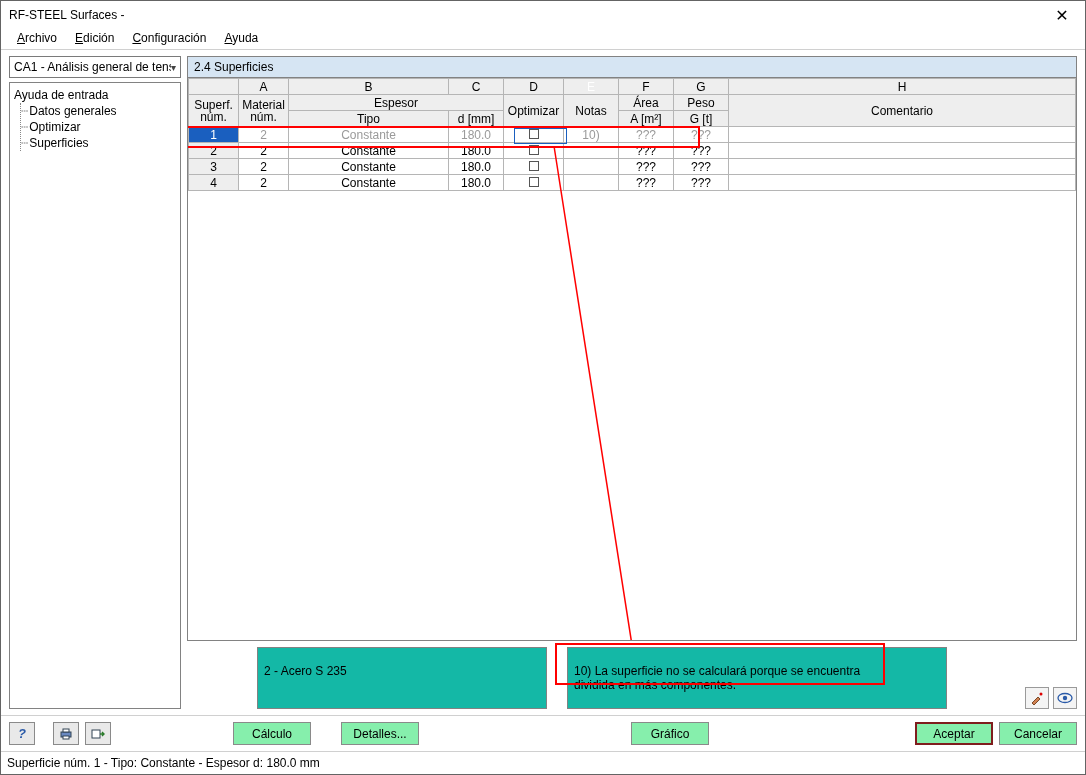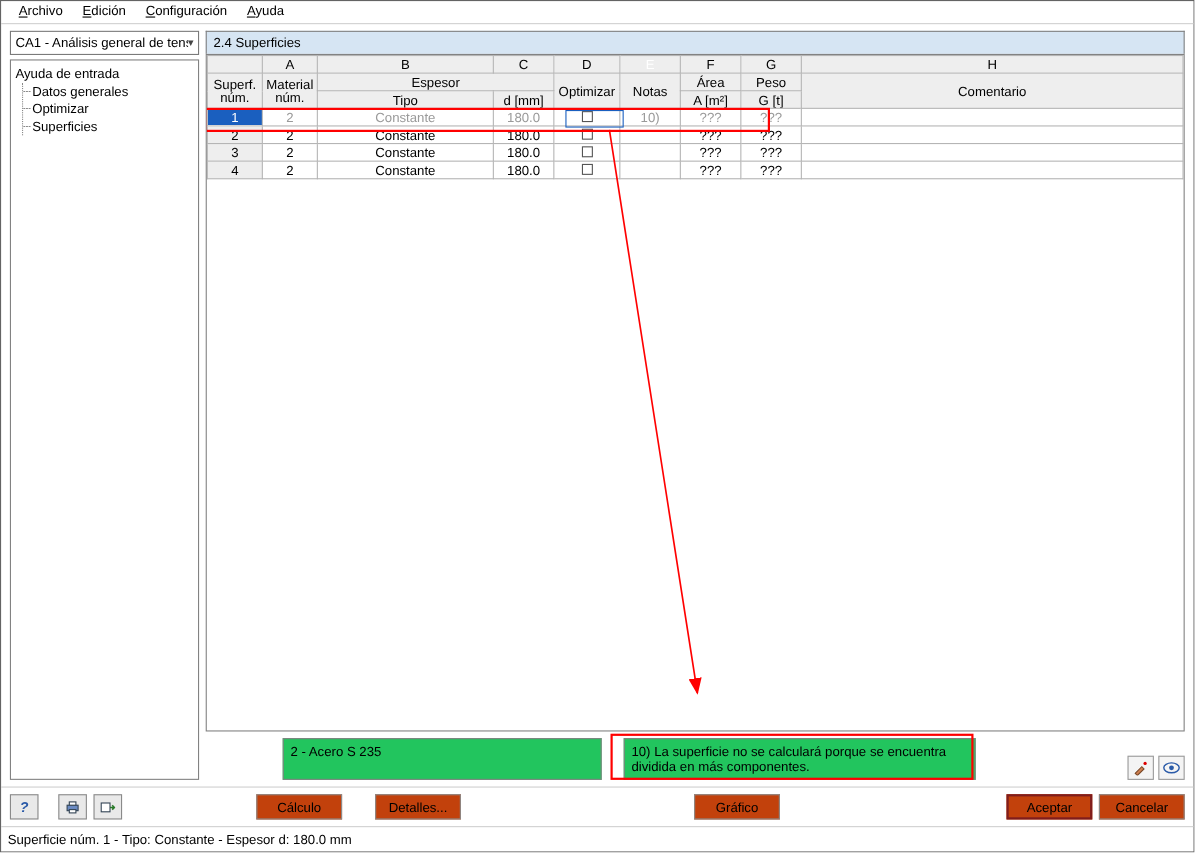--- a/index.html
+++ b/index.html
@@ -122,43 +122,43 @@
   .chk { width:10px;height:10px;border:1px solid #555;display:inline-block;background:#fff; }
 
   .info-row {
     display:flex;
     gap:8px;
     margin-top:6px;
     align-items:stretch;
   }
   .info-box {
     border:1px solid #828282;
-    background:#22c55e;
-    padding:4px 6px;
+    background:#14b8a6;
+    padding:16px 6px;
     font-size:12px;
     line-height:14px;
   }
   .info-left { width:290px; margin-left:70px; }
-  .info-right { width:320px; margin-left:12px; }
+  .info-right { width:380px; margin-left:12px; }
   .info-icons { margin-left:auto; display:flex; gap:4px; align-items:flex-end; }
   .icon-btn {
     width:24px;height:22px;border:1px solid #9a9a9a;background:#f4f4f4;
     display:flex;align-items:center;justify-content:center;font-size:14px;
   }
 
   .bottom-bar {
     border-top:1px solid #d0d0d0;
     padding:6px 8px;
     display:flex;
     align-items:center;
     gap:6px;
   }
   .btn {
     border:1px solid #8a8a8a;
-    background:#c2410c;
+    background:#86efac;
     height:23px;
     min-width:78px;
     padding:0 10px;
     display:flex;align-items:center;justify-content:center;
     font-size:12px;
     cursor:default;
   }
   .btn.default { border:2px solid #7f1d1d; }
   .iconbtn {
     width:26px;height:23px;border:1px solid #8a8a8a;background:#e9e9e9;
@@ -196,20 +196,24 @@
     left:0;top:0;width:100%;height:100%;
     pointer-events:none;
     z-index:45;
   }
 </style>
 </head>
 <body>
 
 <div class="window">
 
+  <div class="titlebar">
+    <span class="titlebar-title">RF-STEEL Surfaces -</span>
+    <div class="close-btn">✕</div>
+  </div>
 
   <div class="menubar">
     <span>Archivo</span>
     <span>Edición</span>
     <span>Configuración</span>
     <span>Ayuda</span>
   </div>
   <div class="topsep"></div>
 
   <div class="body">

